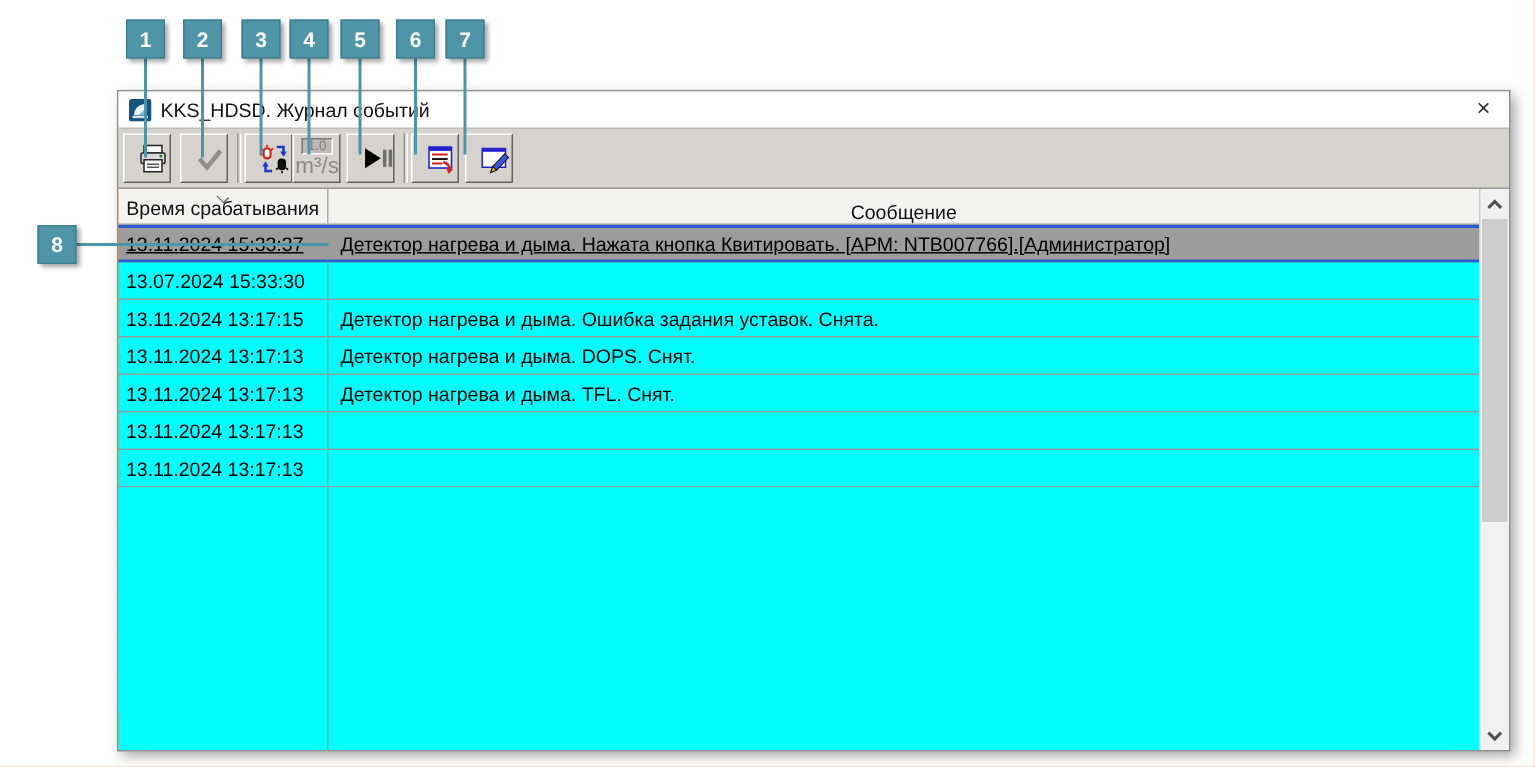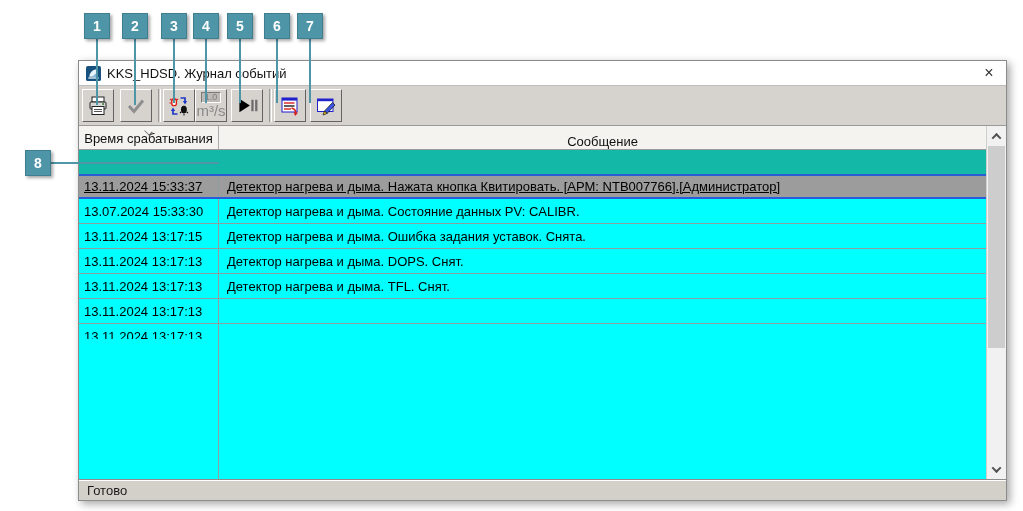--- a/index.html
+++ b/index.html
@@ -33,31 +33,31 @@
   .title-text { font-size:13px; color:#111; margin-left:6px; }
   .close-btn { margin-left:auto; width:20px; height:20px; display:flex;
                align-items:center; justify-content:center; font-size:16px;
                color:#333; cursor:pointer; }
 
   .toolbar { height:40px; background:#D6D3CE; display:flex; align-items:center;
              padding-left:3px; border-bottom:1px solid #9A9A9A; flex:none; }
   .tbtn { width:32px; height:33px; background:#D6D3CE; flex:none;
           border-top:1px solid #FFFFFF; border-left:1px solid #FFFFFF;
           border-right:1px solid #636363; border-bottom:1px solid #636363;
-          display:flex; align-items:center; justify-content:center; cursor:pointer; }
+          display:flex; align-items:center; justify-content:flex-end; cursor:pointer; }
   .tsep { width:3px; height:33px; border-left:1px solid #9A9A9A;
           border-right:1px solid #FFFFFF; margin:0 2px; flex:none; }
   .mr6{margin-right:6px}.mr4{margin-right:4px}.mr0{margin-right:0}
   .flow { display:flex; flex-direction:column; align-items:center; line-height:1.05; }
   .flow-val { font-size:9px; color:#808080; background:#BDBAB5;
               border:1px solid; border-color:#7a7a7a #fff #fff #7a7a7a; padding:0 3px; }
   .flow-units { font-size:15px; color:#8A8A8A; }
 
   .client { flex:1; display:flex; min-height:0; }
-  .grid { flex:1; display:flex; flex-direction:column; min-width:0; background:#14b8a6;gap:24px; }
+  .grid { flex:1; display:flex; flex-direction:column; min-width:0; background:#f97316; }
   .thead { height:24px; background:#F4F3F0; display:flex; flex:none;
            border-bottom:1px solid #9A9A9A; font-size:13px; color:#111; }
   .th-time { width:140px; flex:none; border-right:1px solid #ABABAB; position:relative;
              display:flex; align-items:flex-end; justify-content:center;
              padding-bottom:3px; cursor:pointer; }
   .sort-chev { position:absolute; top:2px; left:50%; margin-left:-5px; width:8px; height:8px; }
   .sort-chev::before { content:""; position:absolute; left:1px; top:0; width:6px; height:6px;
              border-right:1.5px solid #5a5a5a; border-bottom:1.5px solid #5a5a5a;
              transform:rotate(45deg) scale(1,.7); }
   .th-msg { flex:1; display:flex; align-items:flex-end; justify-content:center; cursor:pointer; }
@@ -219,21 +219,20 @@
           <span>Сообщение</span>
         </div>
       </div>
       <div style="display:flex;flex-direction:column;flex:1;min-height:0">
           <div class="row selected">
     <div class="cell-time">13.11.2024 15:33:37</div>
     <div class="cell-msg">Детектор нагрева и дыма. Нажата кнопка Квитировать. [АРМ: NTB007766].[Администратор]</div>
   </div>
           <div class="row">
     <div class="cell-time">13.07.2024 15:33:30</div>
-    <div class="cell-msg">Детектор нагрева и дыма. Состояние данных PV: CALIBR.</div>
   </div>
           <div class="row">
     <div class="cell-time">13.11.2024 13:17:15</div>
     <div class="cell-msg">Детектор нагрева и дыма. Ошибка задания уставок. Снята.</div>
   </div>
           <div class="row">
     <div class="cell-time">13.11.2024 13:17:13</div>
     <div class="cell-msg">Детектор нагрева и дыма. DOPS. Снят.</div>
   </div>
           <div class="row">
@@ -279,16 +278,13 @@
       <div class="vs-btn vs-up">
         <span class="chev chev-up"></span>
       </div>
       <div class="vs-thumb"></div>
       <div class="vs-btn vs-down">
         <span class="chev chev-down"></span>
       </div>
     </div>
   </div>
 
-  <div class="statusbar">
-    <span>Готово</span>
-  </div>
 </div>
 
 </body></html>

